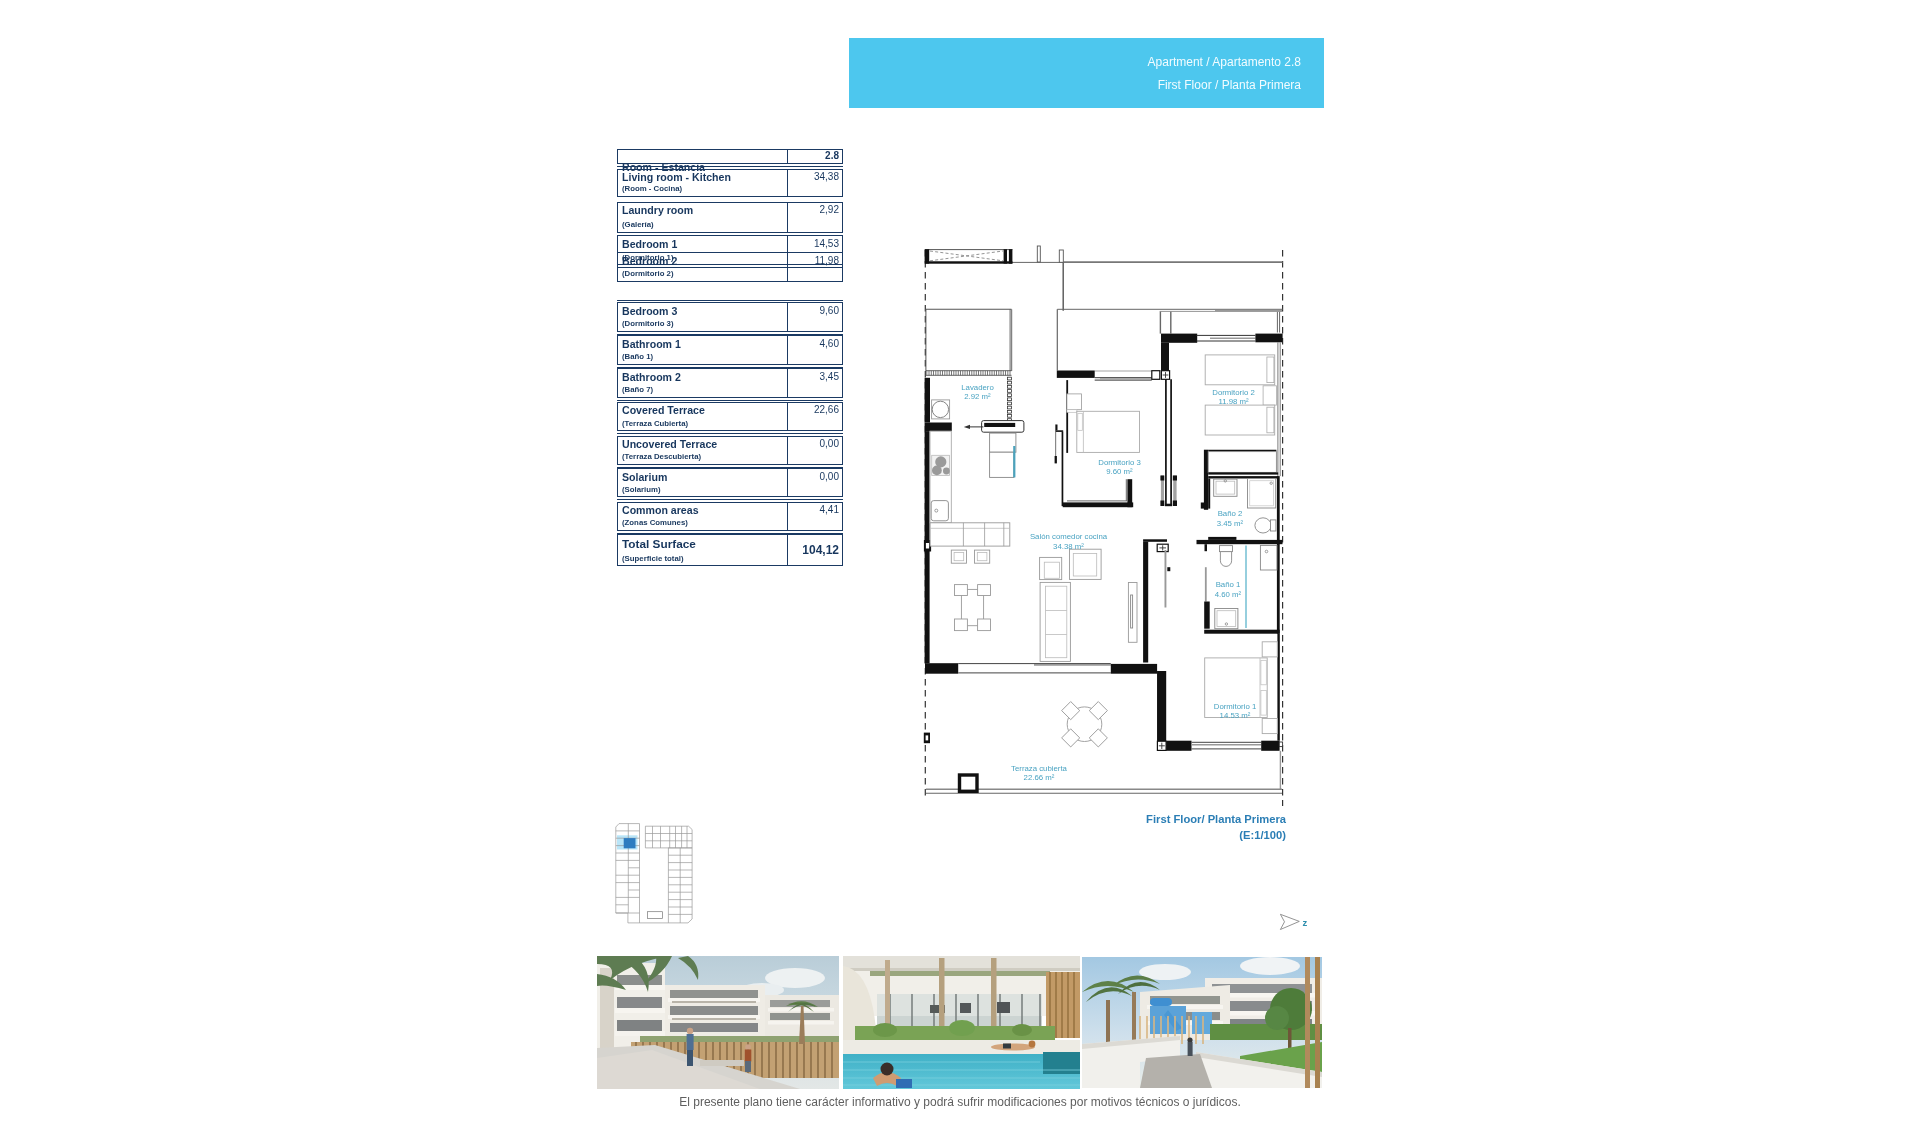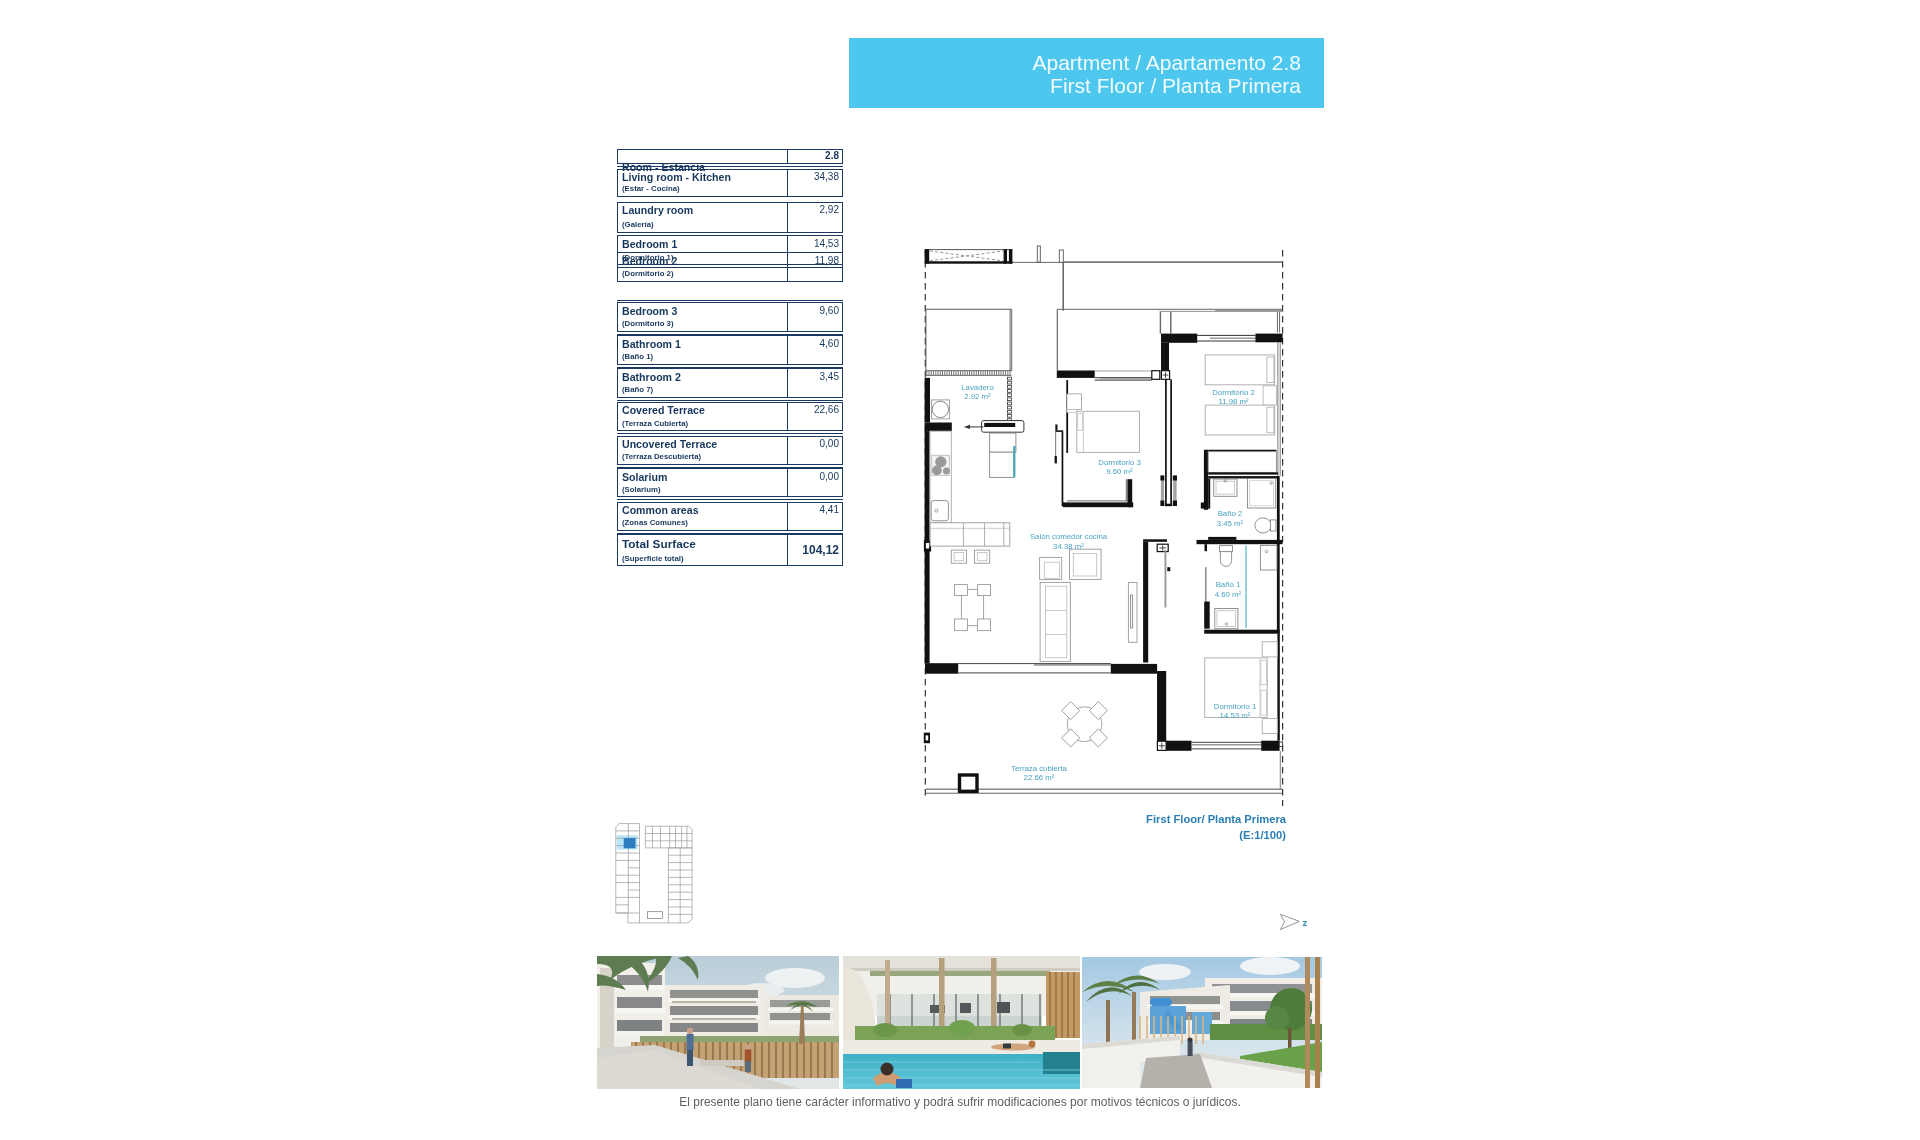--- a/index.html
+++ b/index.html
@@ -10,33 +10,33 @@
   .row .t{position:absolute;left:4px;top:1.5px;font-size:10.6px;font-weight:bold;color:#17365d;}
   .row .s{position:absolute;left:4px;bottom:2.5px;font-size:7.8px;font-weight:bold;color:#17365d;}
   .row .v{position:absolute;right:3px;top:1.5px;font-size:10px;color:#17365d;}
   .sep{position:absolute;left:617px;width:226px;height:0;border-top:1.1px solid #1b3a63;}
 </style>
 </head>
 <body>
 
 <div class="abs" style="left:849px;top:38px;width:475px;height:70px;background:#4dc7ee;"></div>
 
-<div class="abs" style="left:849px;top:51px;width:452px;text-align:right;color:#f2fcff;font-size:21px;line-height:23px;">Apartment / Apartamento 2.8<br>First Floor / Planta Primera</div>
+<div class="abs" style="left:849px;top:51px;width:452px;text-align:right;color:#f2fcff;font-size:12px;line-height:23px;">Apartment / Apartamento 2.8<br>First Floor / Planta Primera</div>
 
 <div class="row" style="top:148.5px;height:15px;">
   <div class="div"></div>
   <div class="t" style="top:0.5px;margin-top:11px;">Room - Estancia</div>
   <div class="v" style="top:0.5px;font-weight:bold;">2.8</div>
 </div>
 <div class="sep" style="top:165.5px;"></div>
 
 <div class="row" style="top:168.9px;height:28px;">
   <div class="div"></div>
   <div class="t">Living room - Kitchen</div>
-  <div class="s">(Estar - Cocina)</div>
+  <div class="s">(Room - Cocina)</div>
   <div class="v">34,38</div>
 </div>
 <div class="sep" style="top:201.7px;"></div>
 
 <div class="row" style="top:201.7px;height:31.0px;">
   <div class="div"></div>
   <div class="t">Laundry room</div>
   <div class="s">(Galería)</div>
   <div class="v">2,92</div>
 </div>

